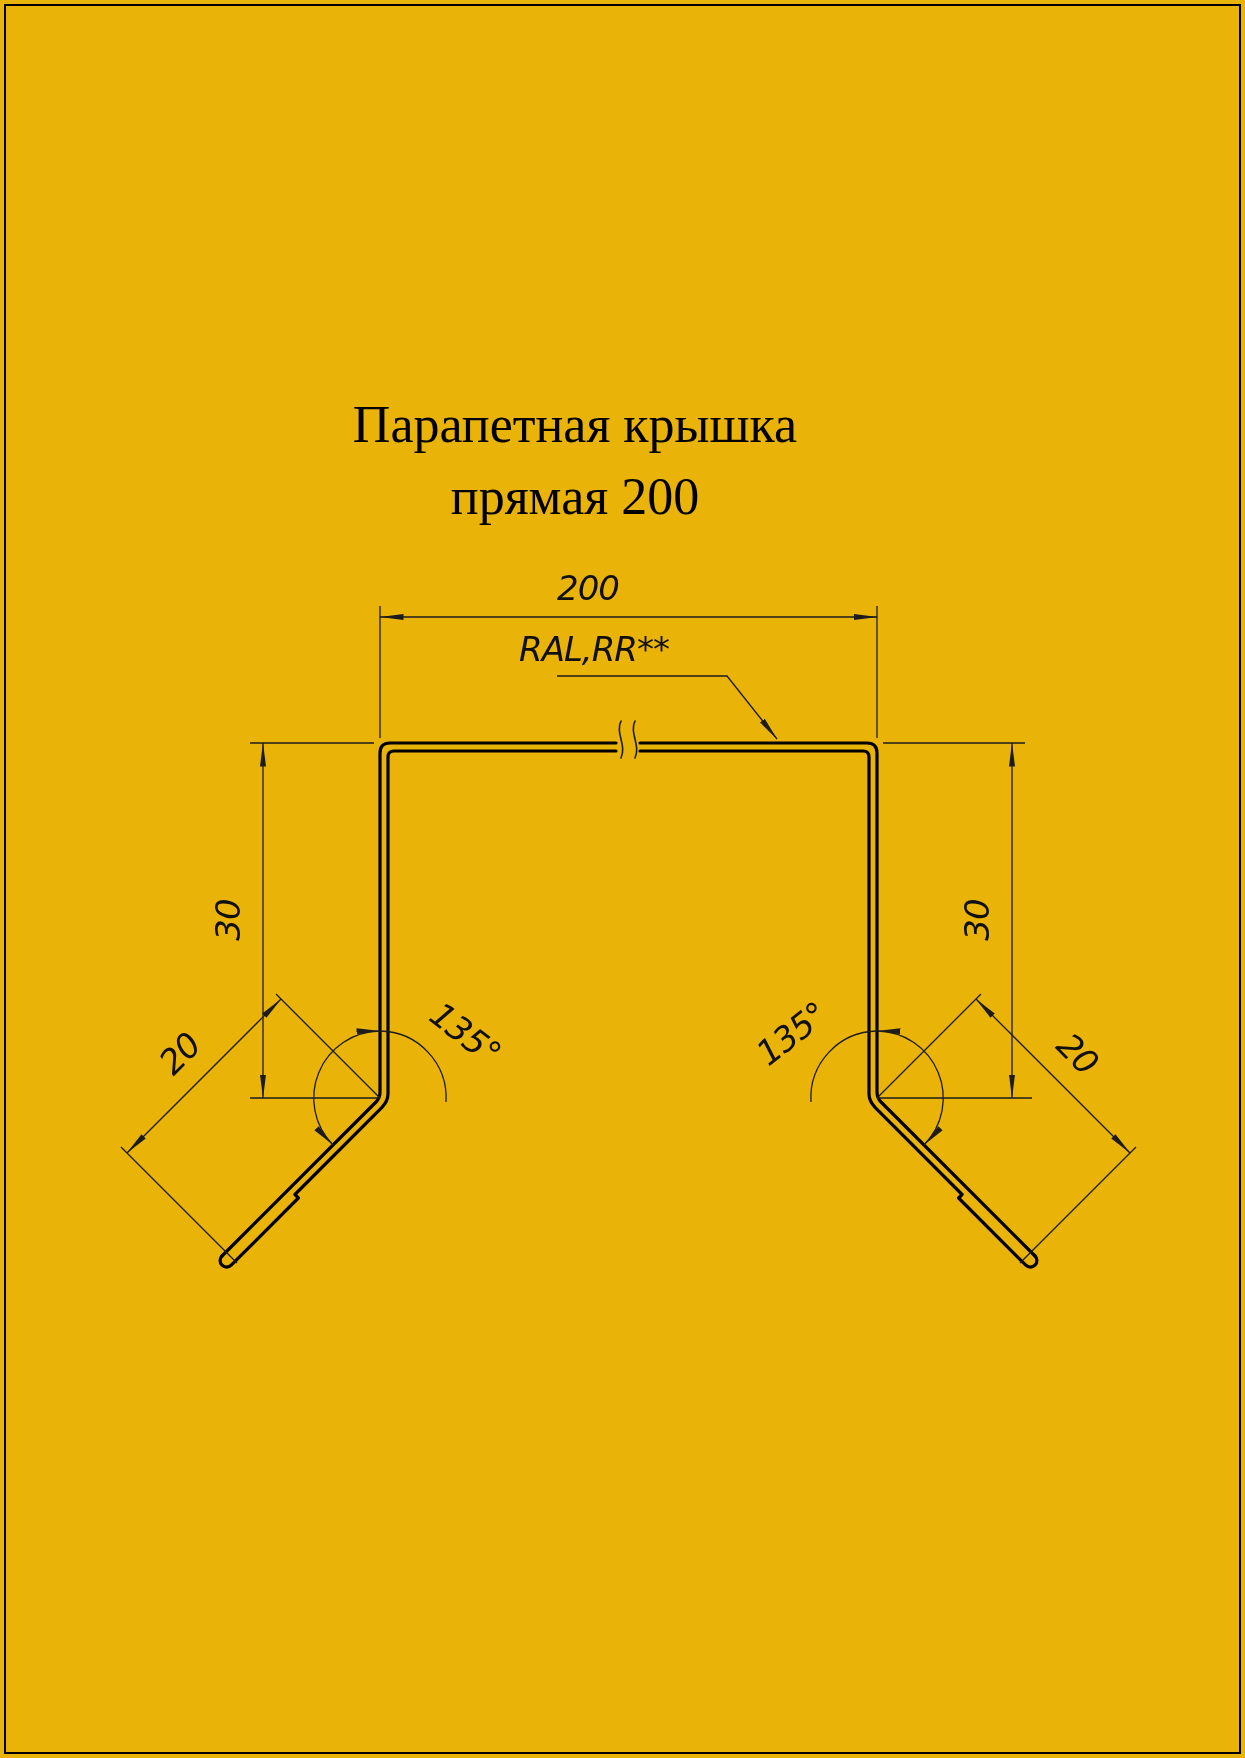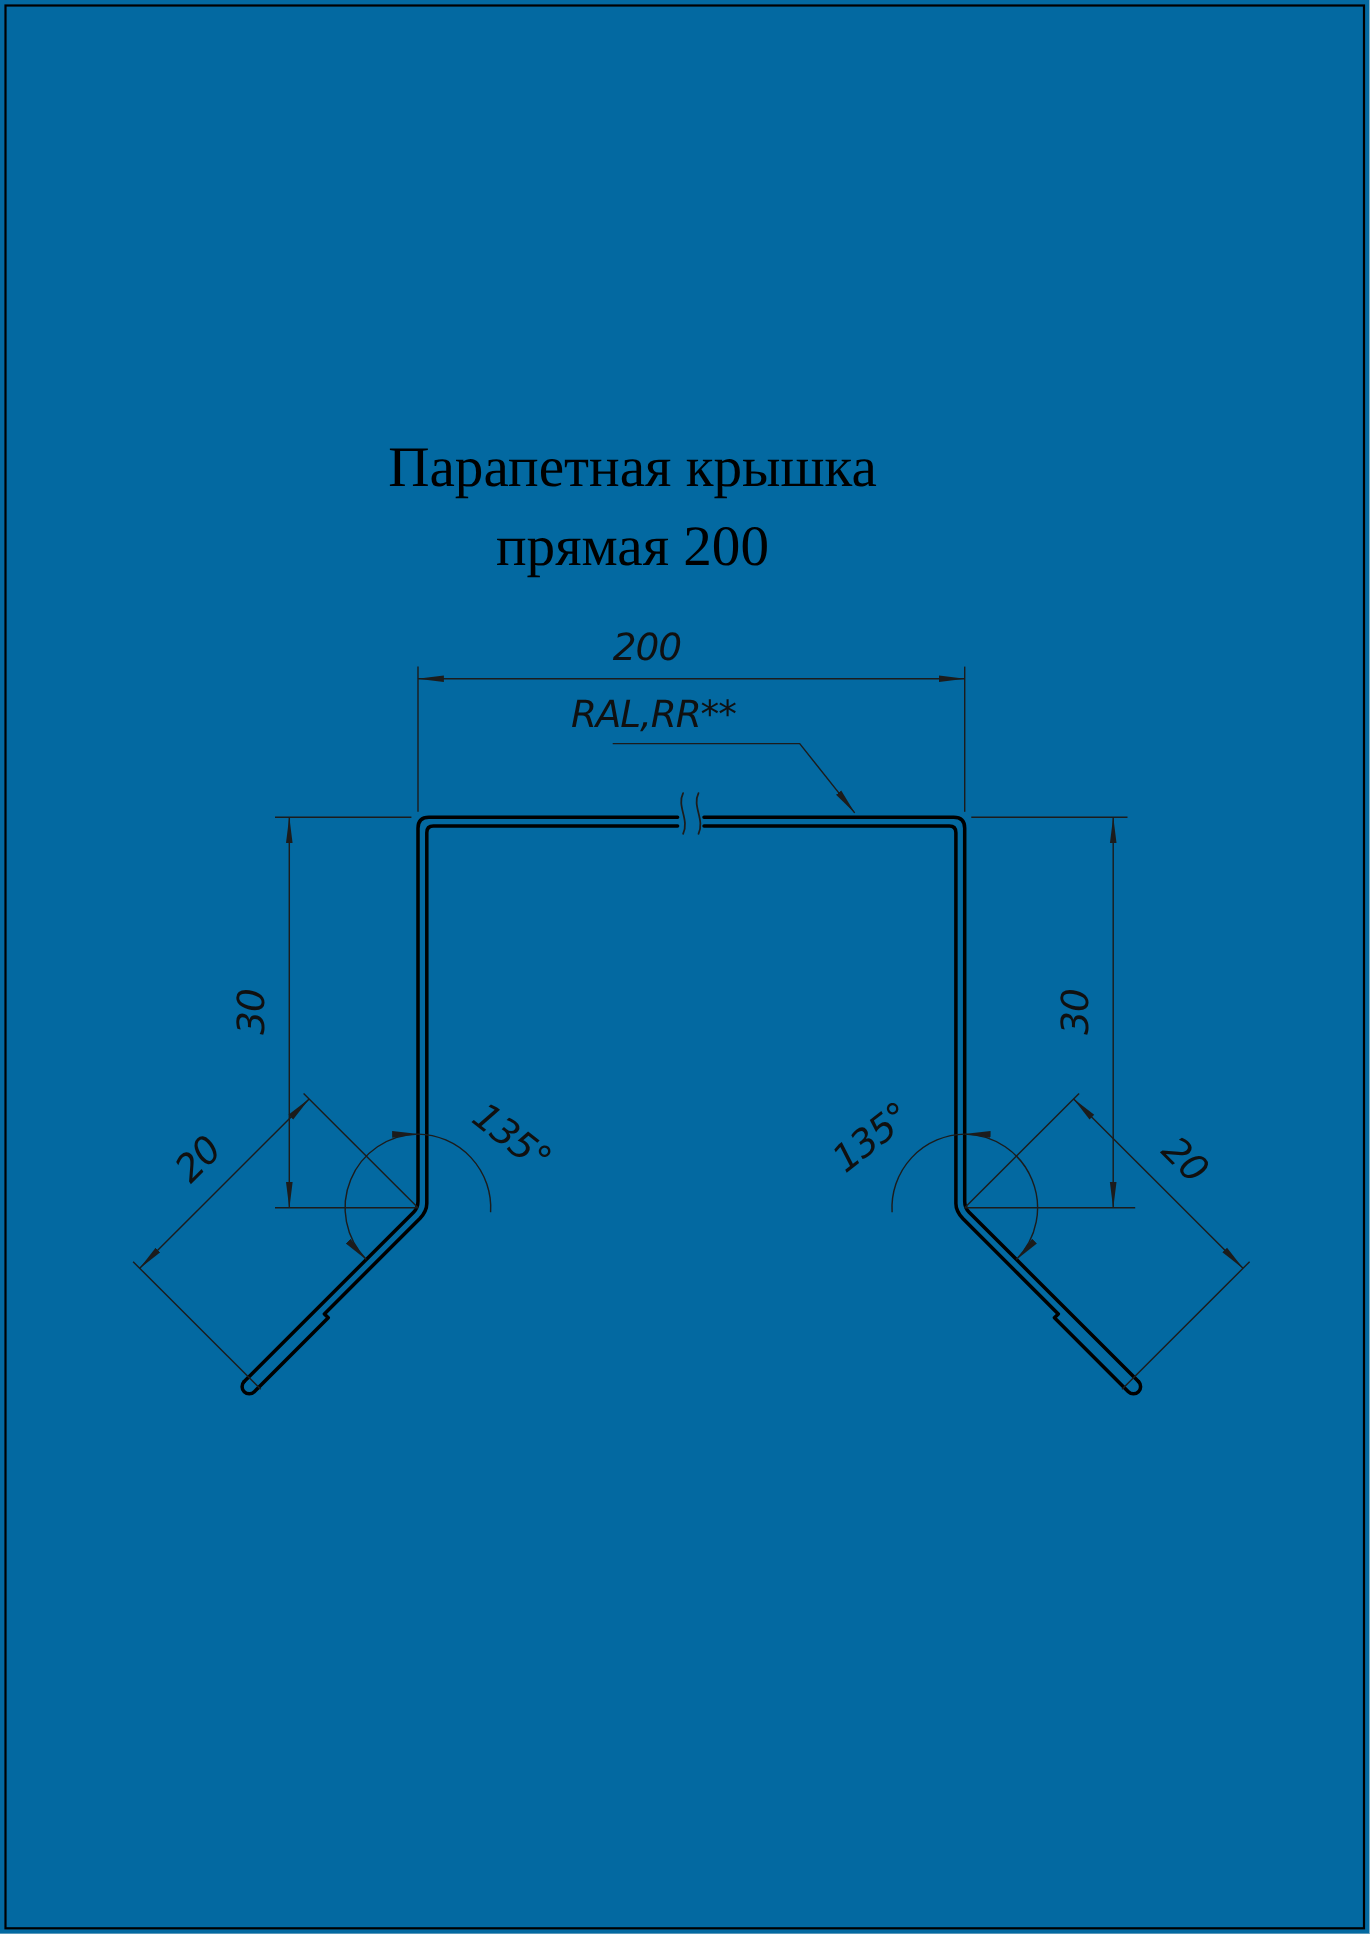--- a/index.html
+++ b/index.html
@@ -1,20 +1,20 @@
 <!DOCTYPE html>
 <html><head>
 <meta charset="utf-8">
 <style>
   html, body { margin: 0; padding: 0; background: #e8e8e8; }
   .page {
     position: relative;
     width: 1245px; height: 1758px;
     margin: 0 auto;
-    background: #0369a1;
+    background: #eab308;
     overflow: hidden;
   }
   svg.drawing { position: absolute; left: 0; top: 0; }
   .title-text {
     font-family: "Liberation Serif", serif;
     font-size: 52px;
     fill: #000000;
   }
   .dim-text {
     font-family: "DejaVu Sans", sans-serif;

